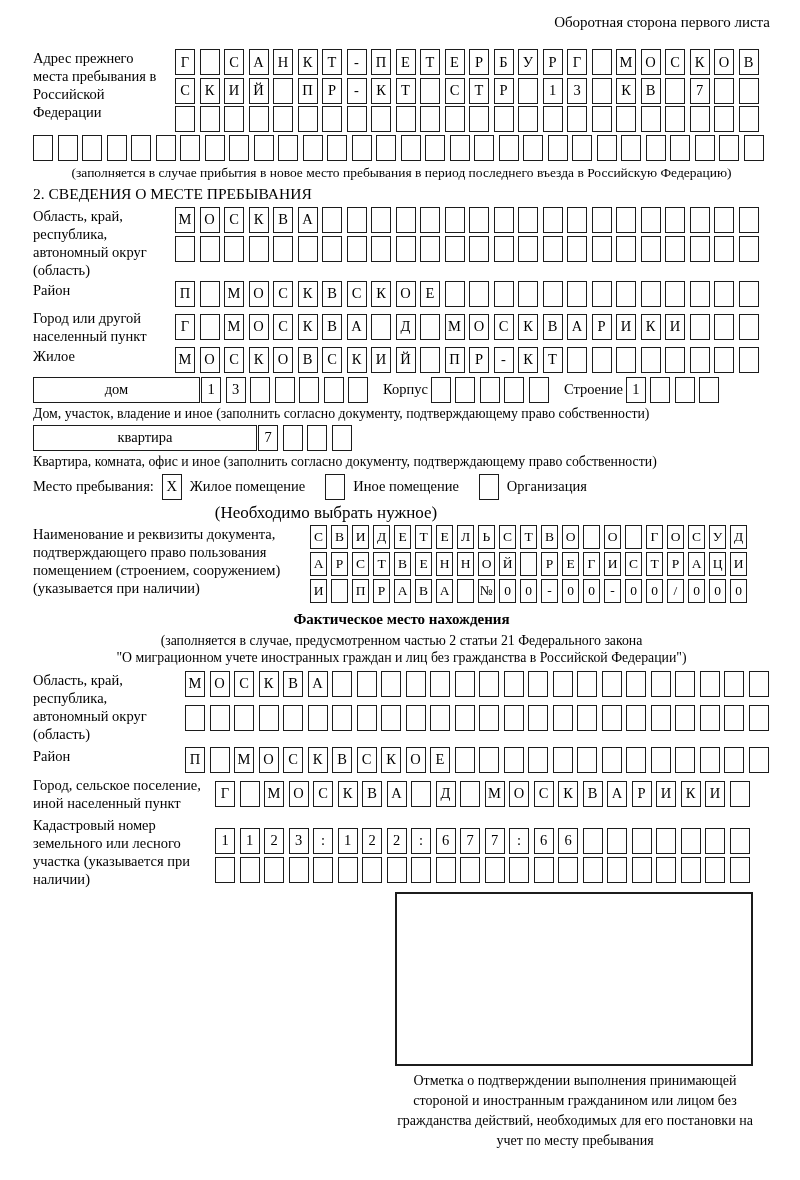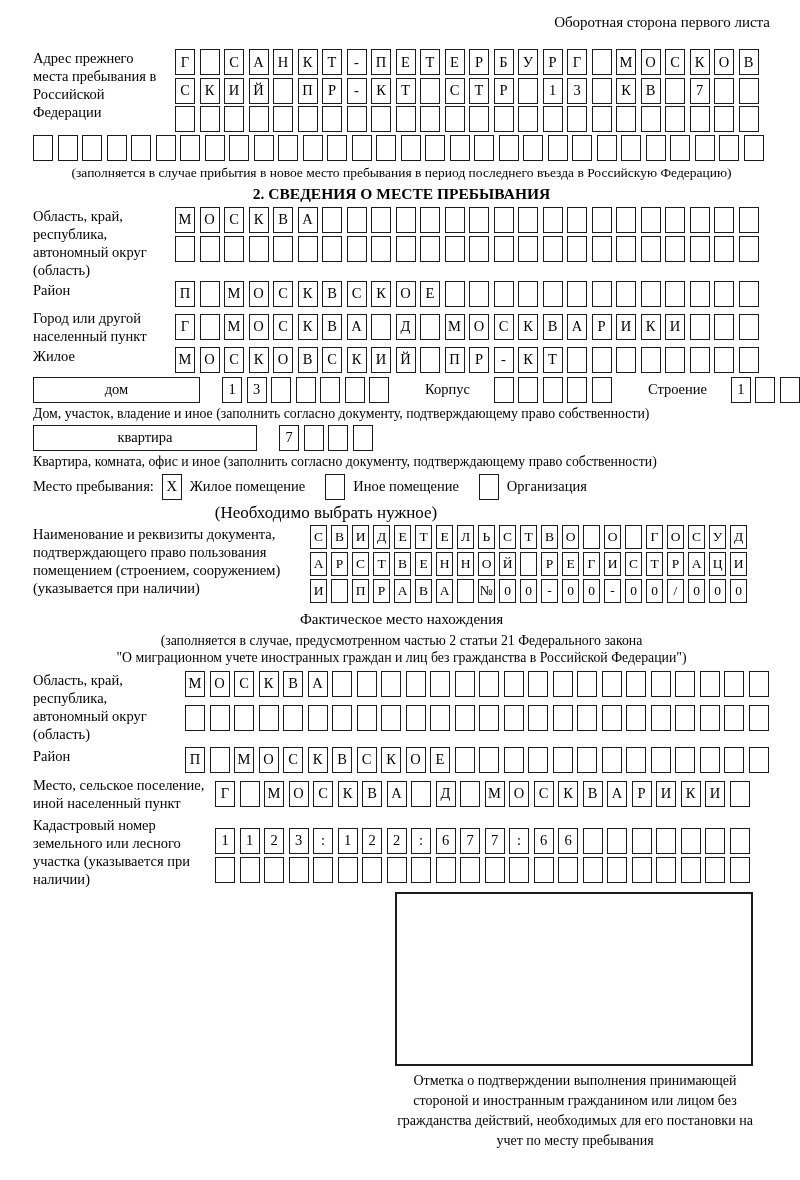--- a/index.html
+++ b/index.html
@@ -23,36 +23,36 @@
   .cellrow{display:flex;gap:4.5px;flex:none}
   .cell{
     width:20px;height:26px;flex:none;border:1.8px solid #1c1c1c;
     display:flex;align-items:center;justify-content:center;
     font-size:14.5px;background:#fff;
   }
   .cellrow.small{gap:4px}
   .cellrow.small .cell{width:17px;height:24px;font-size:13.5px;border-width:1.6px}
   .fullrow{margin-top:2.5px}
   .note{text-align:center;font-size:13.5px;margin-top:3px;line-height:17px}
-  .sect-title{text-align:center;font-weight:bold;font-size:15.5px;margin:4px 0}
+  .sect-title{font-weight:normal;font-size:15.5px;margin:4px 0}
   .mt2{margin-top:2px}.mt3{margin-top:3px}.mt4{margin-top:4px}
-  .inline-row{display:flex;align-items:center;gap:22px}
+  .inline-row{display:flex;align-items:center;gap:1px}
   .namebox{
     flex:none;height:26px;border:1.8px solid #1c1c1c;display:flex;
     align-items:center;justify-content:center;font-size:14.5px;background:#fff;
   }
   .dom-box{width:167px}
   .kv-box{width:224px}
   .sep-label{flex:none;margin-left:14px;margin-right:2px}
   .caption{font-size:13.8px;margin-top:2px;line-height:17px}
   .mesto-row{display:flex;align-items:center;margin-top:4px}
   .mesto-row .lbl{margin-right:8px}
   .mesto-row .opt-lbl{margin-left:8px;margin-right:20px}
   .mesto-note{width:290px;margin-left:148px;text-align:center;font-size:17px;margin-top:5px;line-height:16px}
-  .fact-title{text-align:center;font-weight:normal;font-size:15px;margin-top:8px}
+  .fact-title{text-align:center;font-weight:bold;font-size:15px;margin-top:8px}
   .fact-note{text-align:center;font-size:13.8px;line-height:17.5px}
   .fact-note.first{margin-top:4px}
   .kad-rows{margin-top:12px}
   .stamp-wrap{margin-left:362px;width:360px;margin-top:4px}
   .stamp-box{width:358px;height:174px;border:2px solid #1c1c1c;background:#fff}
   .stamp-caption{margin-top:5px;text-align:center;font-size:14px;line-height:20px}
 </style>
 </head>
 <body>
 
@@ -539,21 +539,21 @@
         <span class="cell"></span>
         <span class="cell"></span>
         <span class="cell"></span>
         <span class="cell"></span>
         <span class="cell"></span>
         <span class="cell"></span>
       </div>
   </div>
 
   <div class="group vcenter mt3">
-    <div class="label w182">Место, сельское поселение, иной населенный пункт</div>
+    <div class="label w182">Город, сельское поселение, иной населенный пункт</div>
     <div class="cellrow">
         <span class="cell">Г</span>
         <span class="cell"></span>
         <span class="cell">М</span>
         <span class="cell">О</span>
         <span class="cell">С</span>
         <span class="cell">К</span>
         <span class="cell">В</span>
         <span class="cell">А</span>
         <span class="cell"></span>

